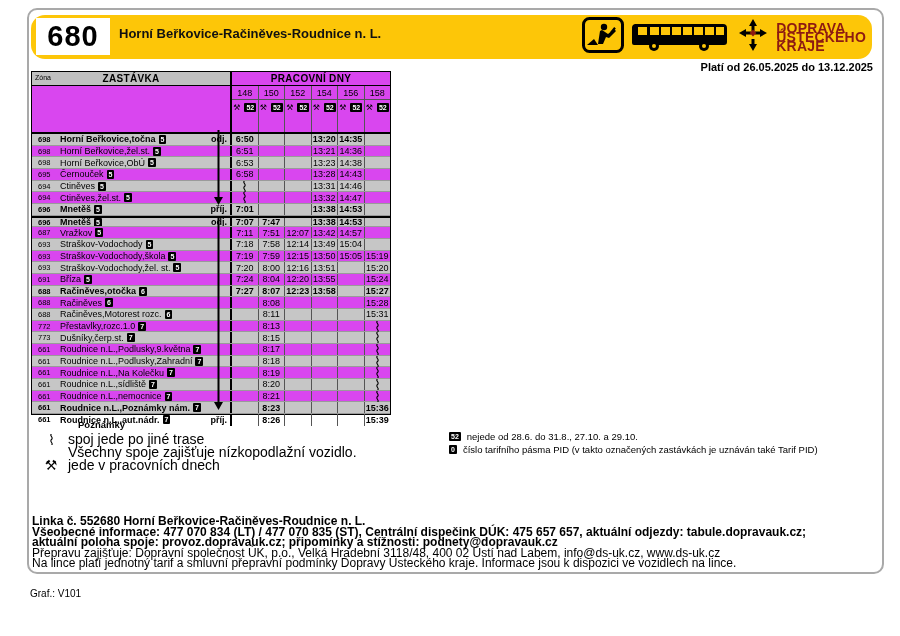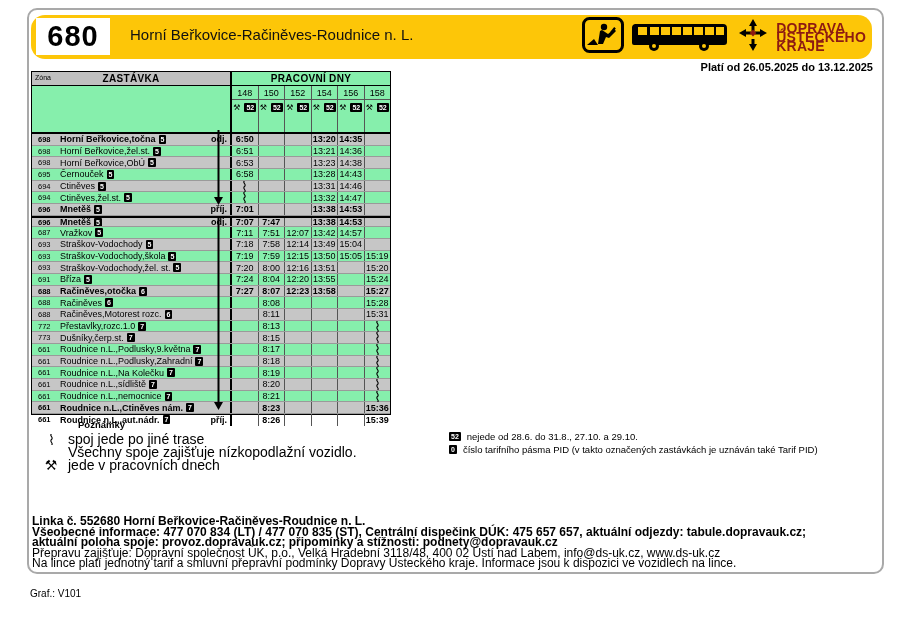--- a/index.html
+++ b/index.html
@@ -9,26 +9,26 @@
     -webkit-font-smoothing:antialiased;
   }
   .sheet{
     position:absolute;left:27px;top:8px;width:853px;height:562px;
     border:2px solid #a9a9a9;border-radius:10px;background:#fff;
   }
   
   .banner{position:absolute;left:2px;top:5px;width:841px;height:44px;background:#FDC608;border-radius:14px;}
   .line-box{position:absolute;left:5px;top:3px;width:74px;height:37px;background:#fff;display:flex;align-items:center;justify-content:center;}
   .line-num{font-size:29px;font-weight:bold;letter-spacing:1px;}
-  .line-title{position:absolute;left:99px;top:11px;font-size:15px;font-weight:normal;color:#111;}
+  .line-title{position:absolute;left:88px;top:11px;font-size:13px;font-weight:bold;color:#111;}
   .banner-icons{position:absolute;right:6px;top:0;height:44px;display:flex;align-items:center;gap:8px;}
   .brand-text{font-size:14px;line-height:9px;font-weight:bold;color:#8d1a12;letter-spacing:.2px;}
   .validity{position:absolute;right:9px;top:51px;font-size:11px;font-weight:bold;}
   
-  .tt{position:absolute;left:2px;top:61px;width:360px;height:344px;border:1px solid #000;box-sizing:border-box;background:#86efac;}
+  .tt{position:absolute;left:2px;top:61px;width:360px;height:344px;border:1px solid #000;box-sizing:border-box;background:#d946ef;}
   .tt-head{display:flex;height:14px;}
   .head-left{width:200px;background:#c0c0c0;position:relative;border-right:2px solid #000;border-bottom:1px solid #000;box-sizing:border-box;display:flex;align-items:center;justify-content:center;}
   .zona{position:absolute;left:3px;top:2px;font-size:7px;}
   .zast{font-size:10px;font-weight:bold;letter-spacing:.3px;}
   .head-right{flex:1;border-bottom:1px solid #000;box-sizing:border-box;display:flex;align-items:center;justify-content:center;font-size:10px;font-weight:bold;letter-spacing:.3px;}
   .tt-mid{display:flex;height:38px;}
   .mid-left{width:200px;border-right:2px solid #000;box-sizing:border-box;}
   .cols{flex:1;display:flex;}
   .col{flex:1;border-right:1px solid #555;box-sizing:border-box;display:flex;flex-direction:column;}
   .col:last-child{border-right:none;}
@@ -544,21 +544,21 @@
           <div class="t"></div>
           <div class="t">
             <svg width="5" height="11" viewBox="0 0 5 11">
               <path d="M2.5 0 C0 1.5 5 3.5 2.5 5.5 C0 7.5 5 9.5 2.5 11" fill="none" stroke="#000" stroke-width="1.1"></path>
             </svg>
           </div>
         </div>
         <div class="row shade bold">
     <div class="stopcell">
       <span class="zn">661</span>
-      <span class="nm">Roudnice n.L.,Ctiněves nám.</span>
+      <span class="nm">Roudnice n.L.,Poznámky nám.</span>
       <span class="badge">7</span>
 
     </div>
           <div class="t"></div>
           <div class="t">8:23</div>
           <div class="t"></div>
           <div class="t"></div>
           <div class="t"></div>
           <div class="t">15:36</div>
         </div>

